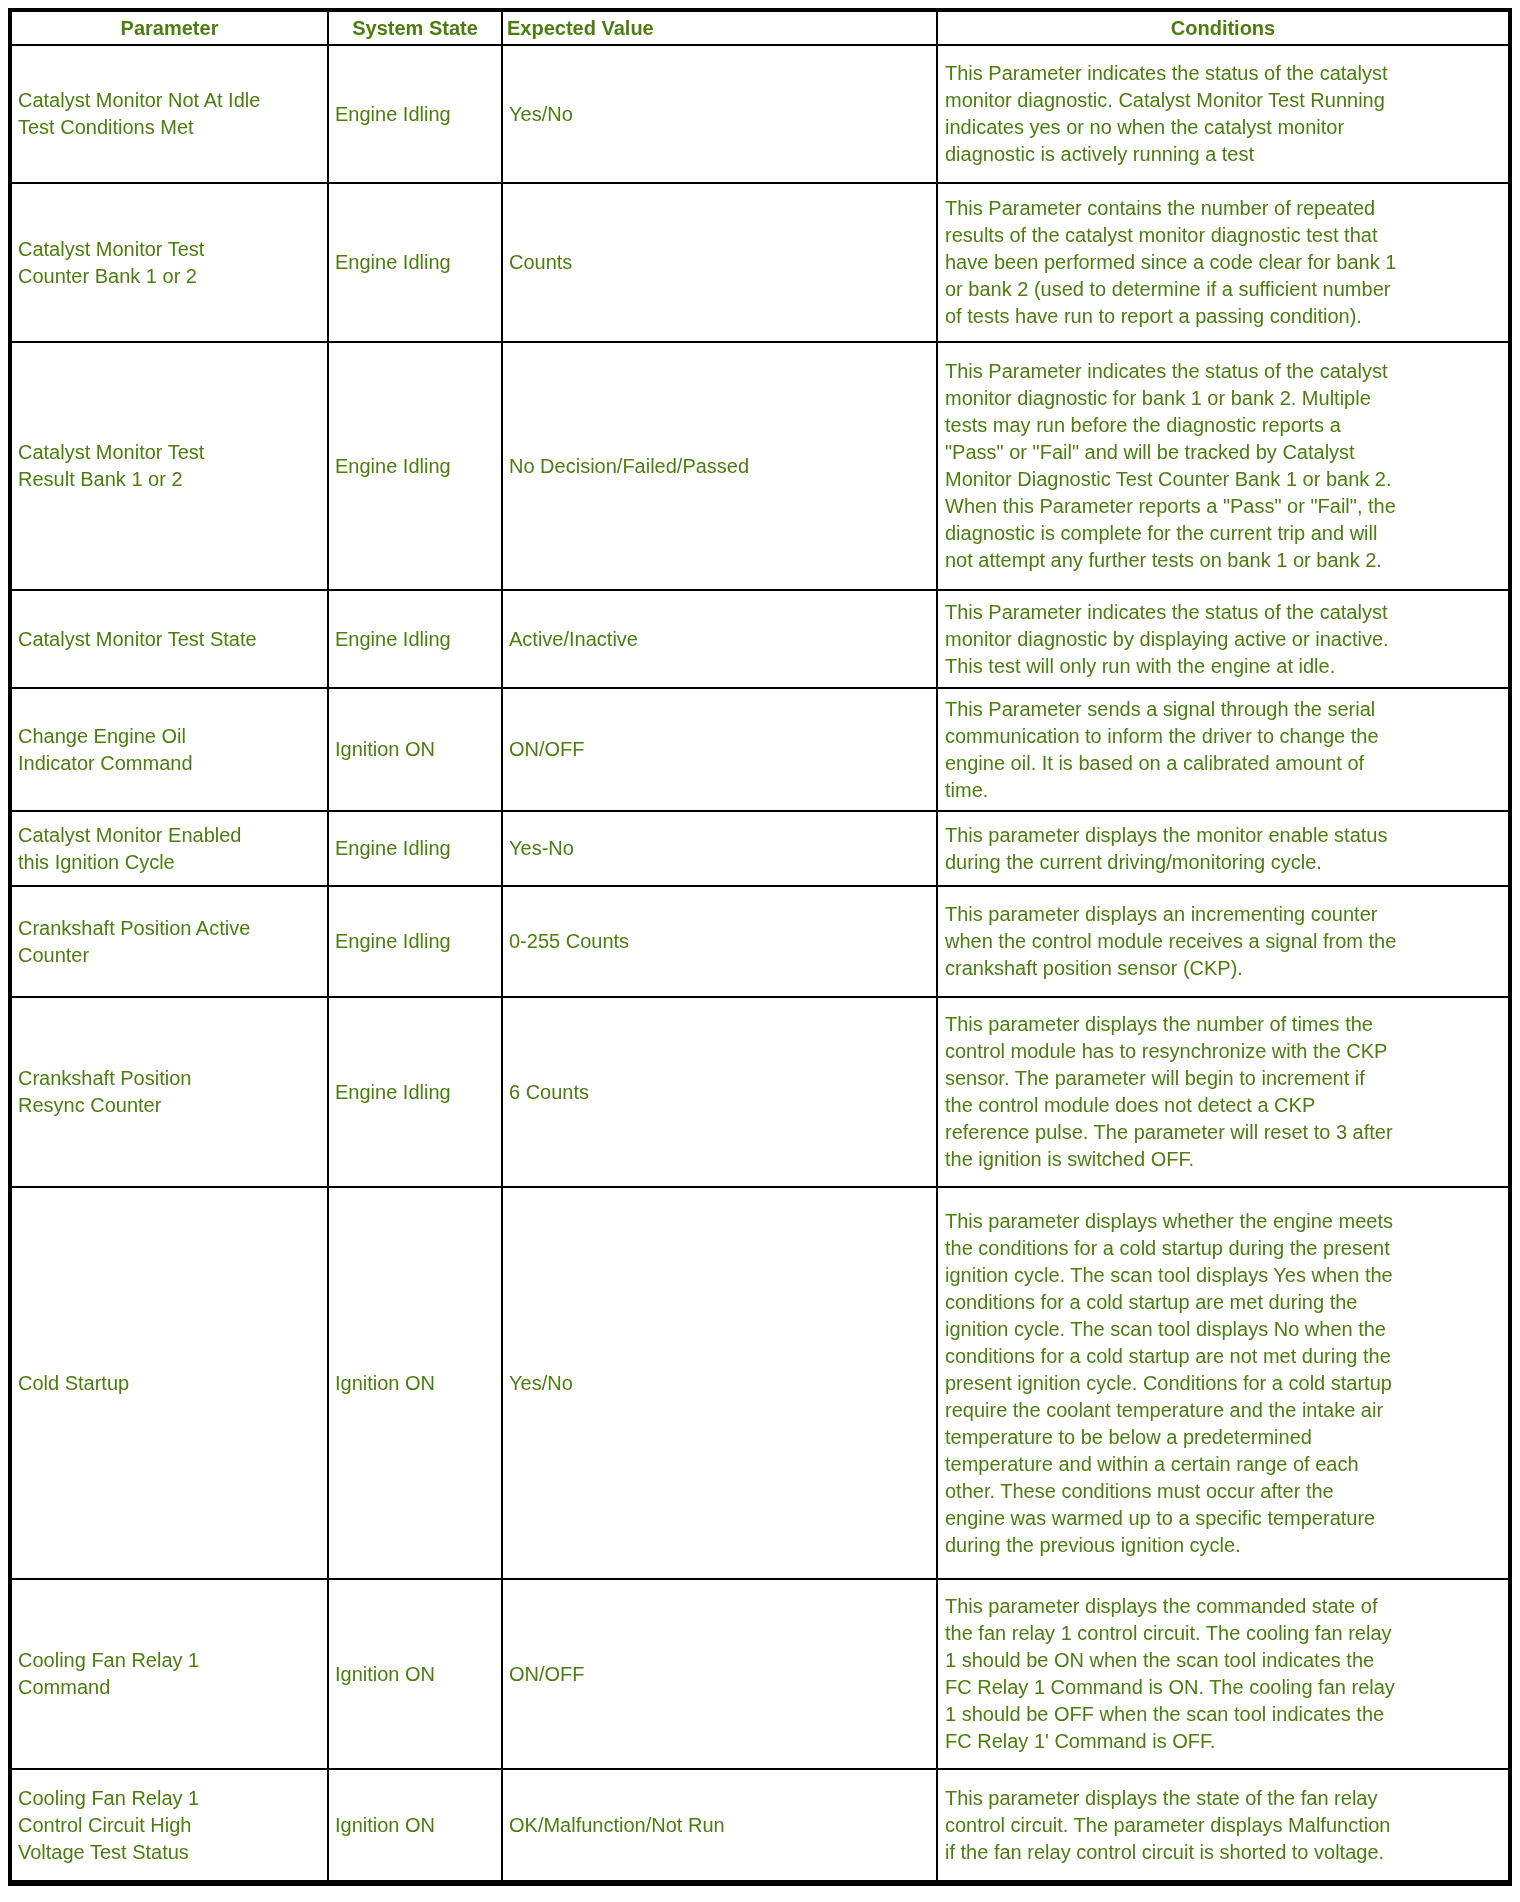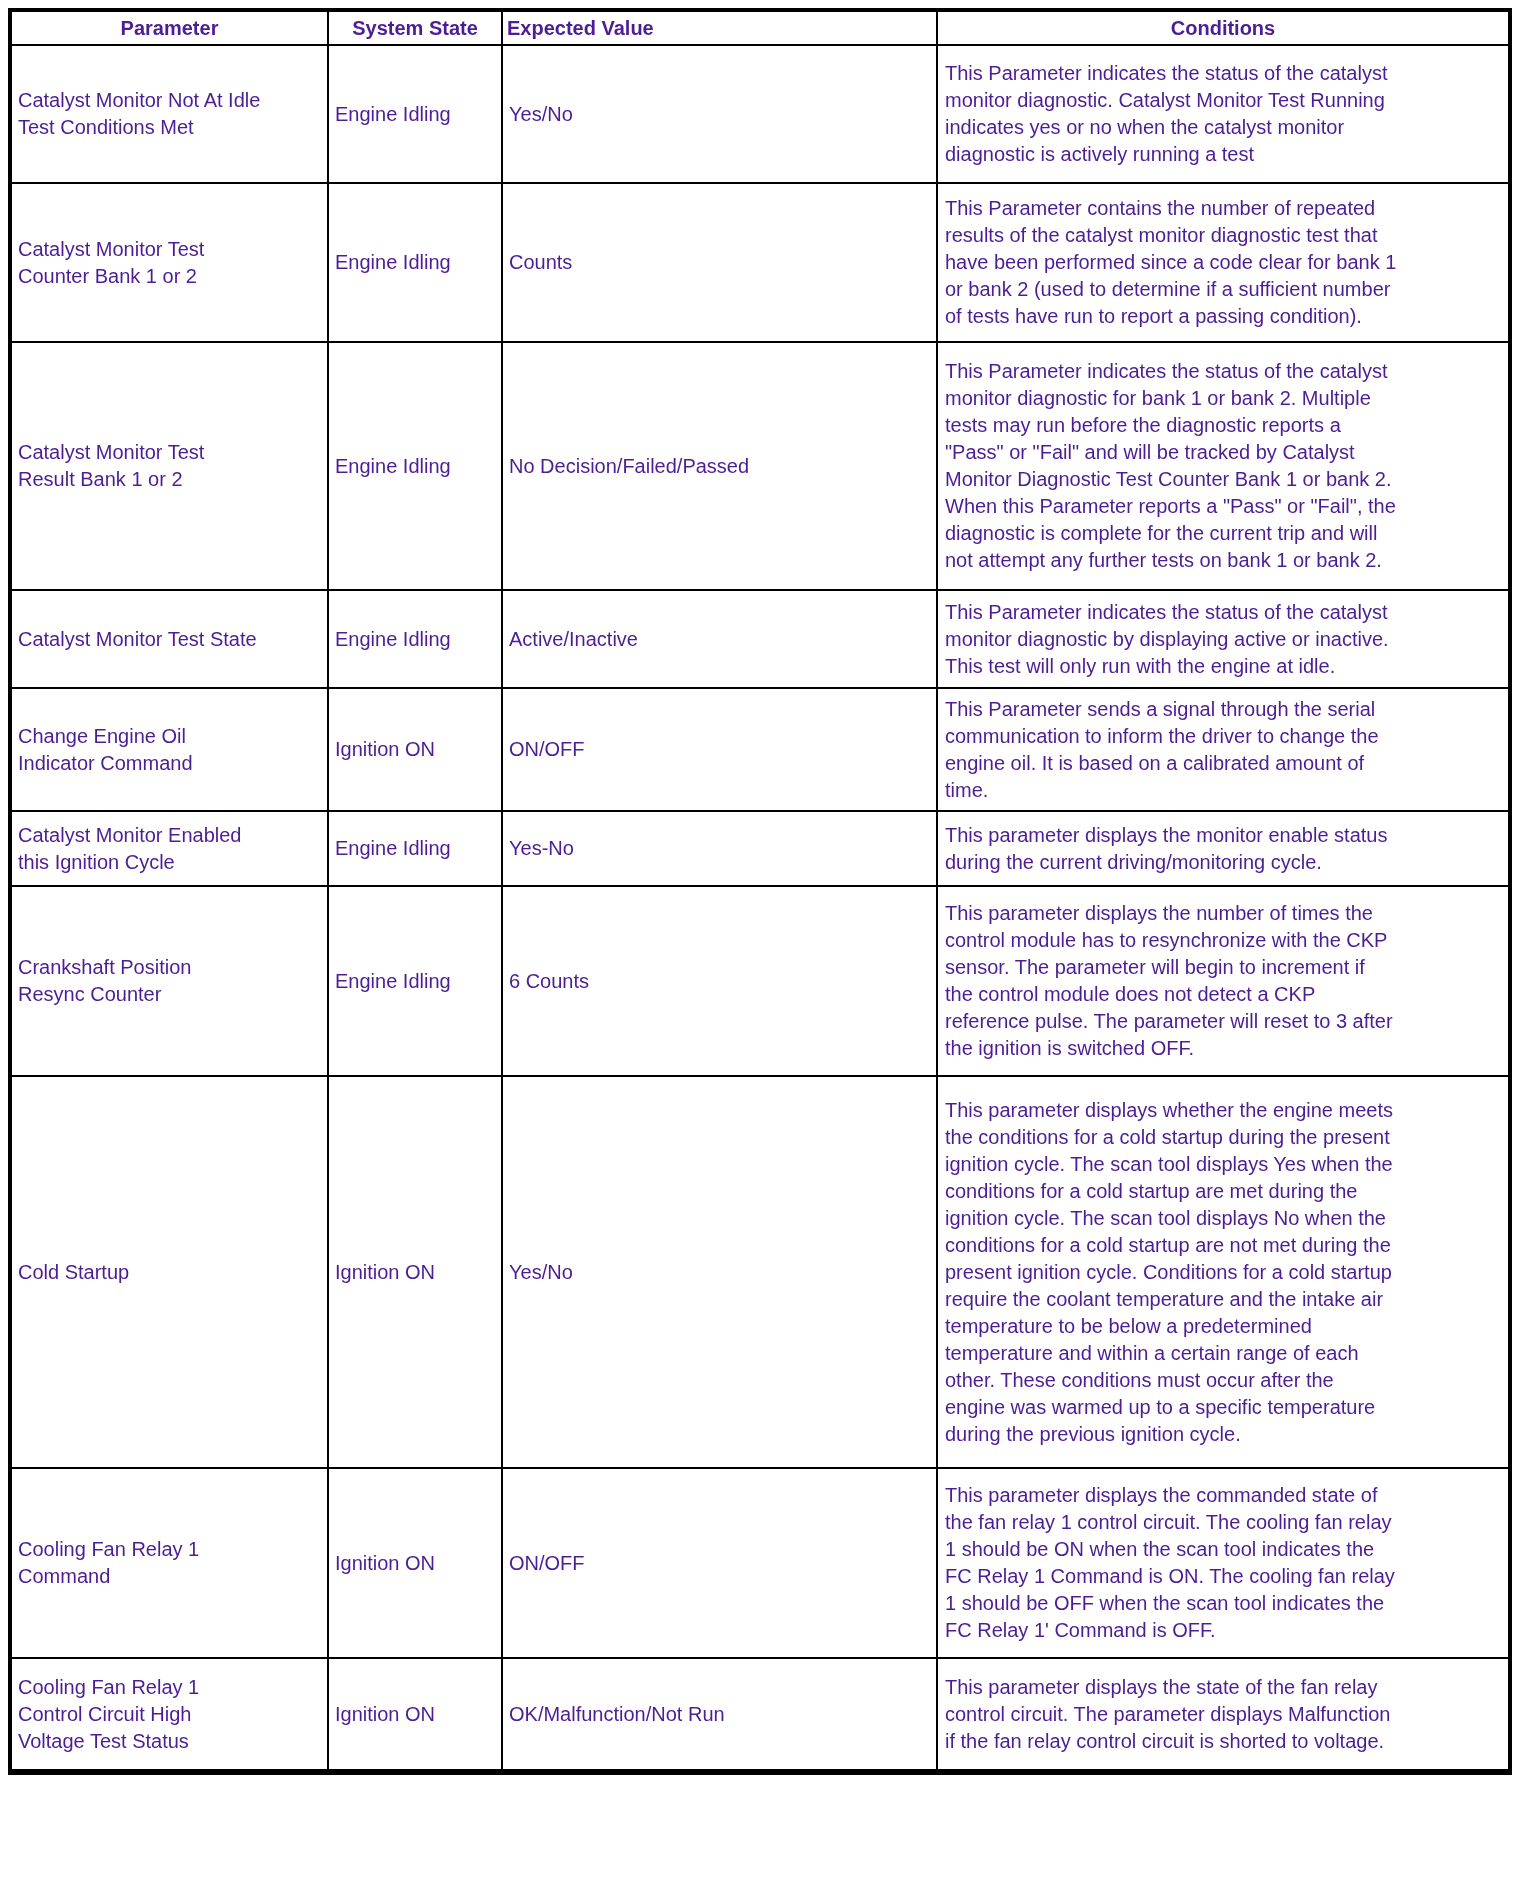--- a/index.html
+++ b/index.html
@@ -13,21 +13,21 @@
   table.param-table {
     position: absolute;
     left: 8px;
     top: 8px;
     width: 1504px;
     border-collapse: collapse;
     table-layout: fixed;
     font-family: "Liberation Sans", sans-serif;
     font-size: 20px;
     line-height: 27px;
-    color: #4c1d95;
+    color: #4d7c0f;
     background: #ffffff;
   }
   table.param-table { border: 4px solid #000000; border-bottom-width: 6px; }
   .param-table th, .param-table td { border: 2px solid #000000; }
   .param-table th {
     font-weight: bold;
     text-align: center;
     padding: 2px 4px;
     vertical-align: middle;
   }
@@ -118,20 +118,29 @@
 time.</td>
       </tr>
       <tr style="height:75px">
         <td class="param">Catalyst Monitor Enabled
 this Ignition Cycle</td>
         <td class="state">Engine Idling</td>
         <td class="expected">Yes-No</td>
         <td class="desc">This parameter displays the monitor enable status
 during the current driving/monitoring cycle.</td>
       </tr>
+      <tr style="height:111px">
+        <td class="param">Crankshaft Position Active
+Counter</td>
+        <td class="state">Engine Idling</td>
+        <td class="expected">0-255 Counts</td>
+        <td class="desc">This parameter displays an incrementing counter
+when the control module receives a signal from the
+crankshaft position sensor (CKP).</td>
+      </tr>
       <tr style="height:190px">
         <td class="param">Crankshaft Position
 Resync Counter</td>
         <td class="state">Engine Idling</td>
         <td class="expected">6 Counts</td>
         <td class="desc">This parameter displays the number of times the
 control module has to resynchronize with the CKP
 sensor. The parameter will begin to increment if
 the control module does not detect a CKP
 reference pulse. The parameter will reset to 3 after

